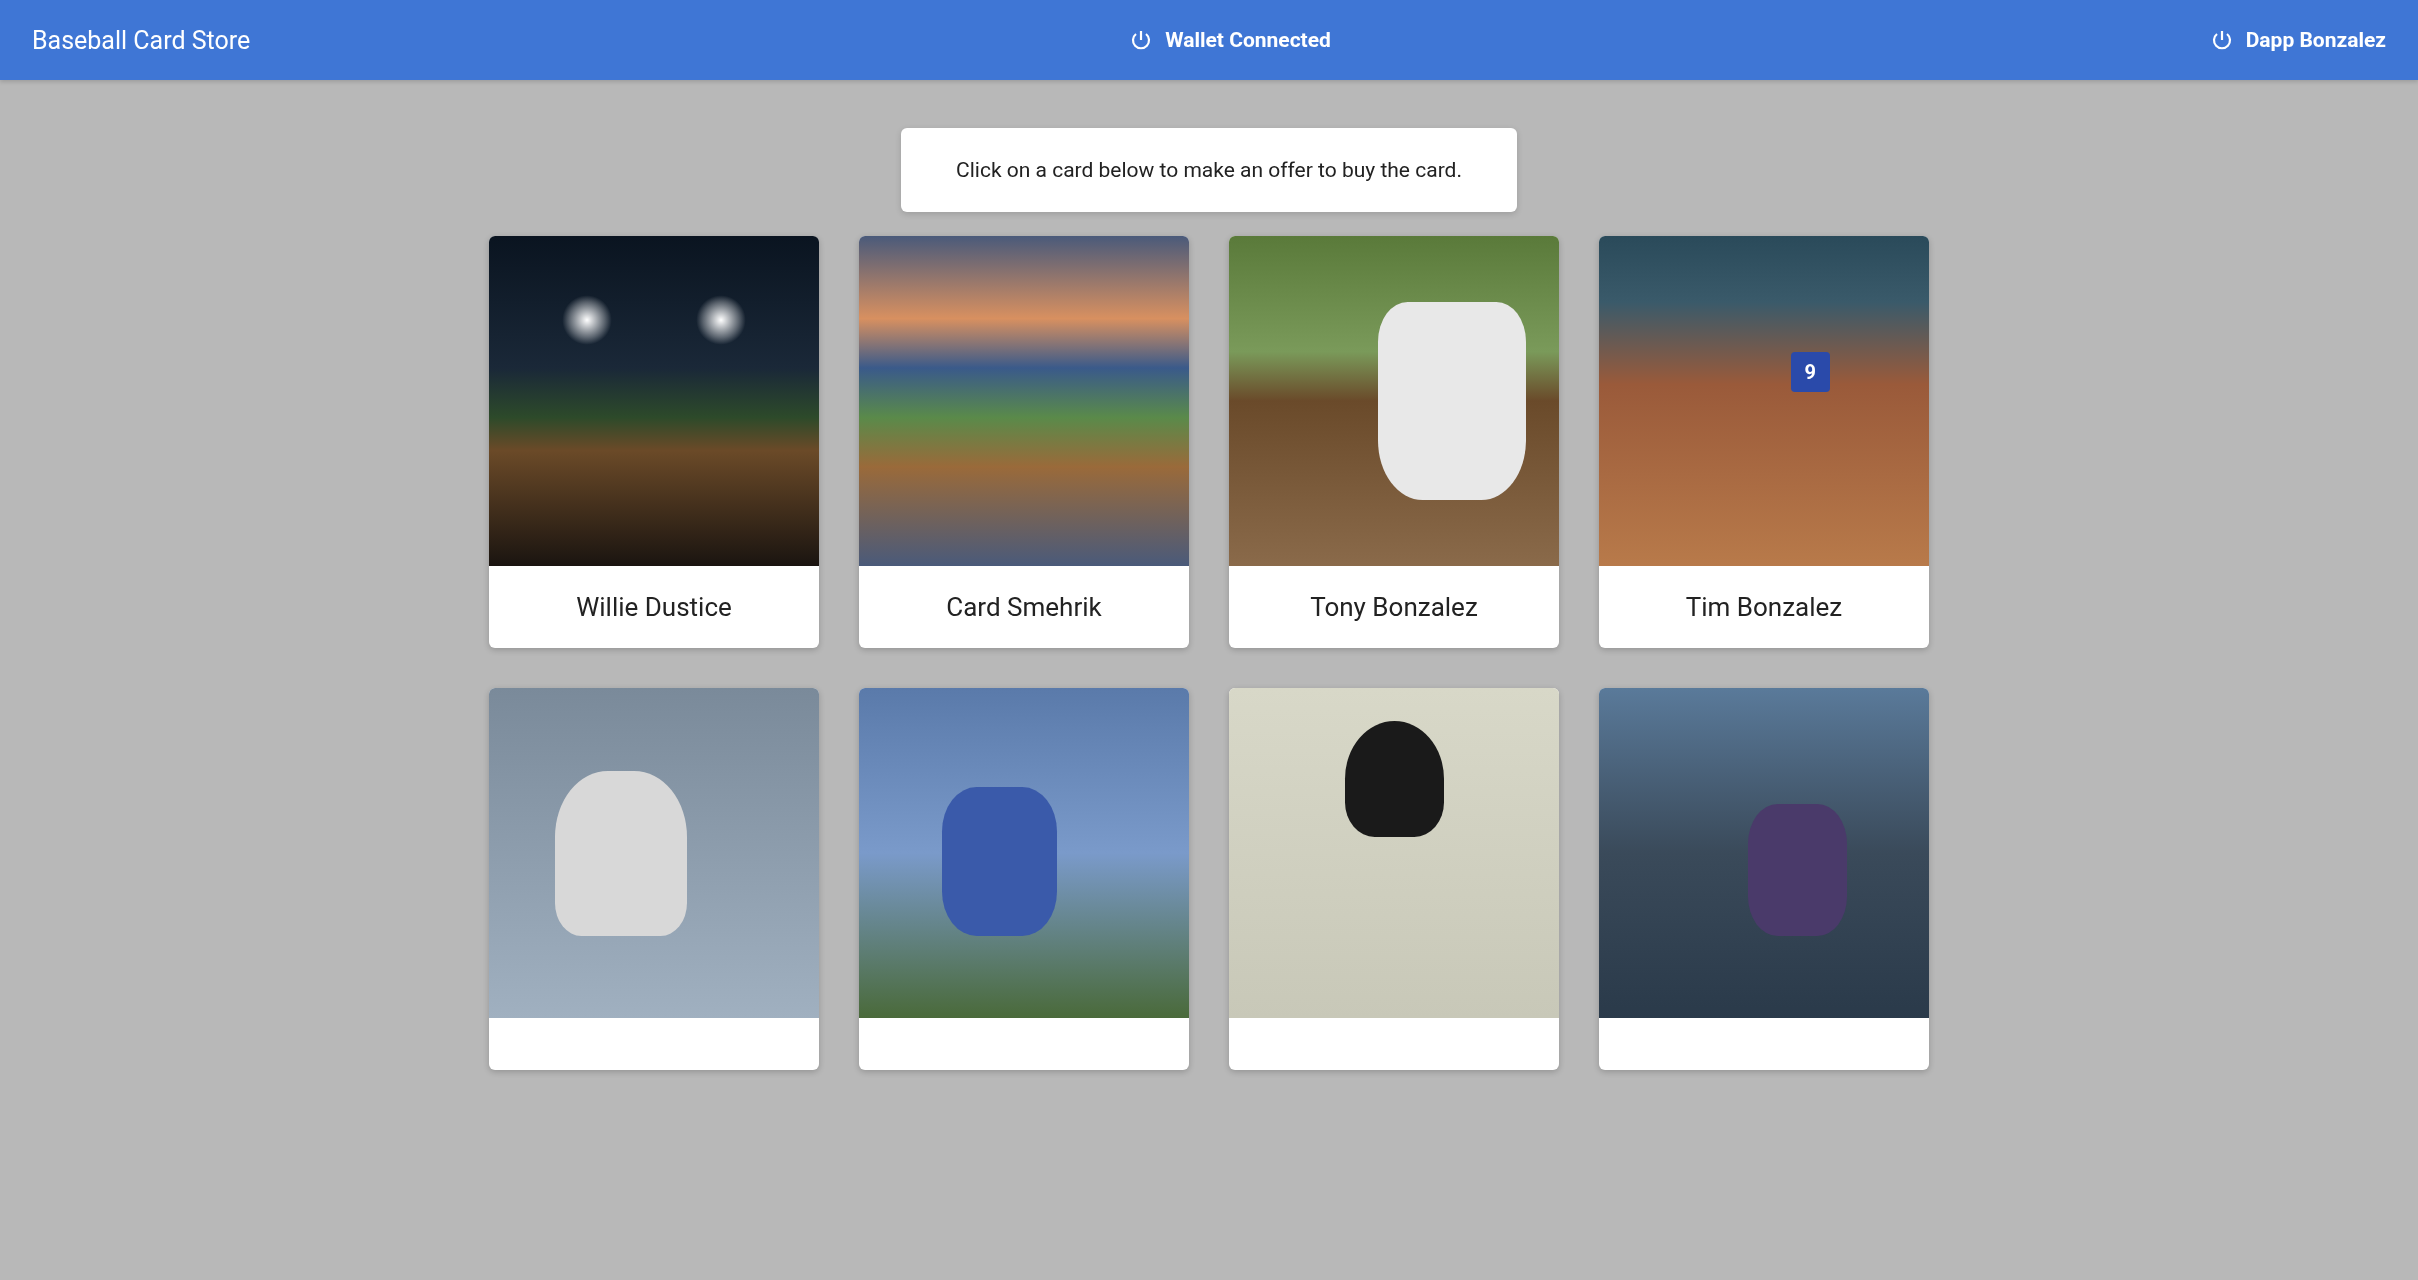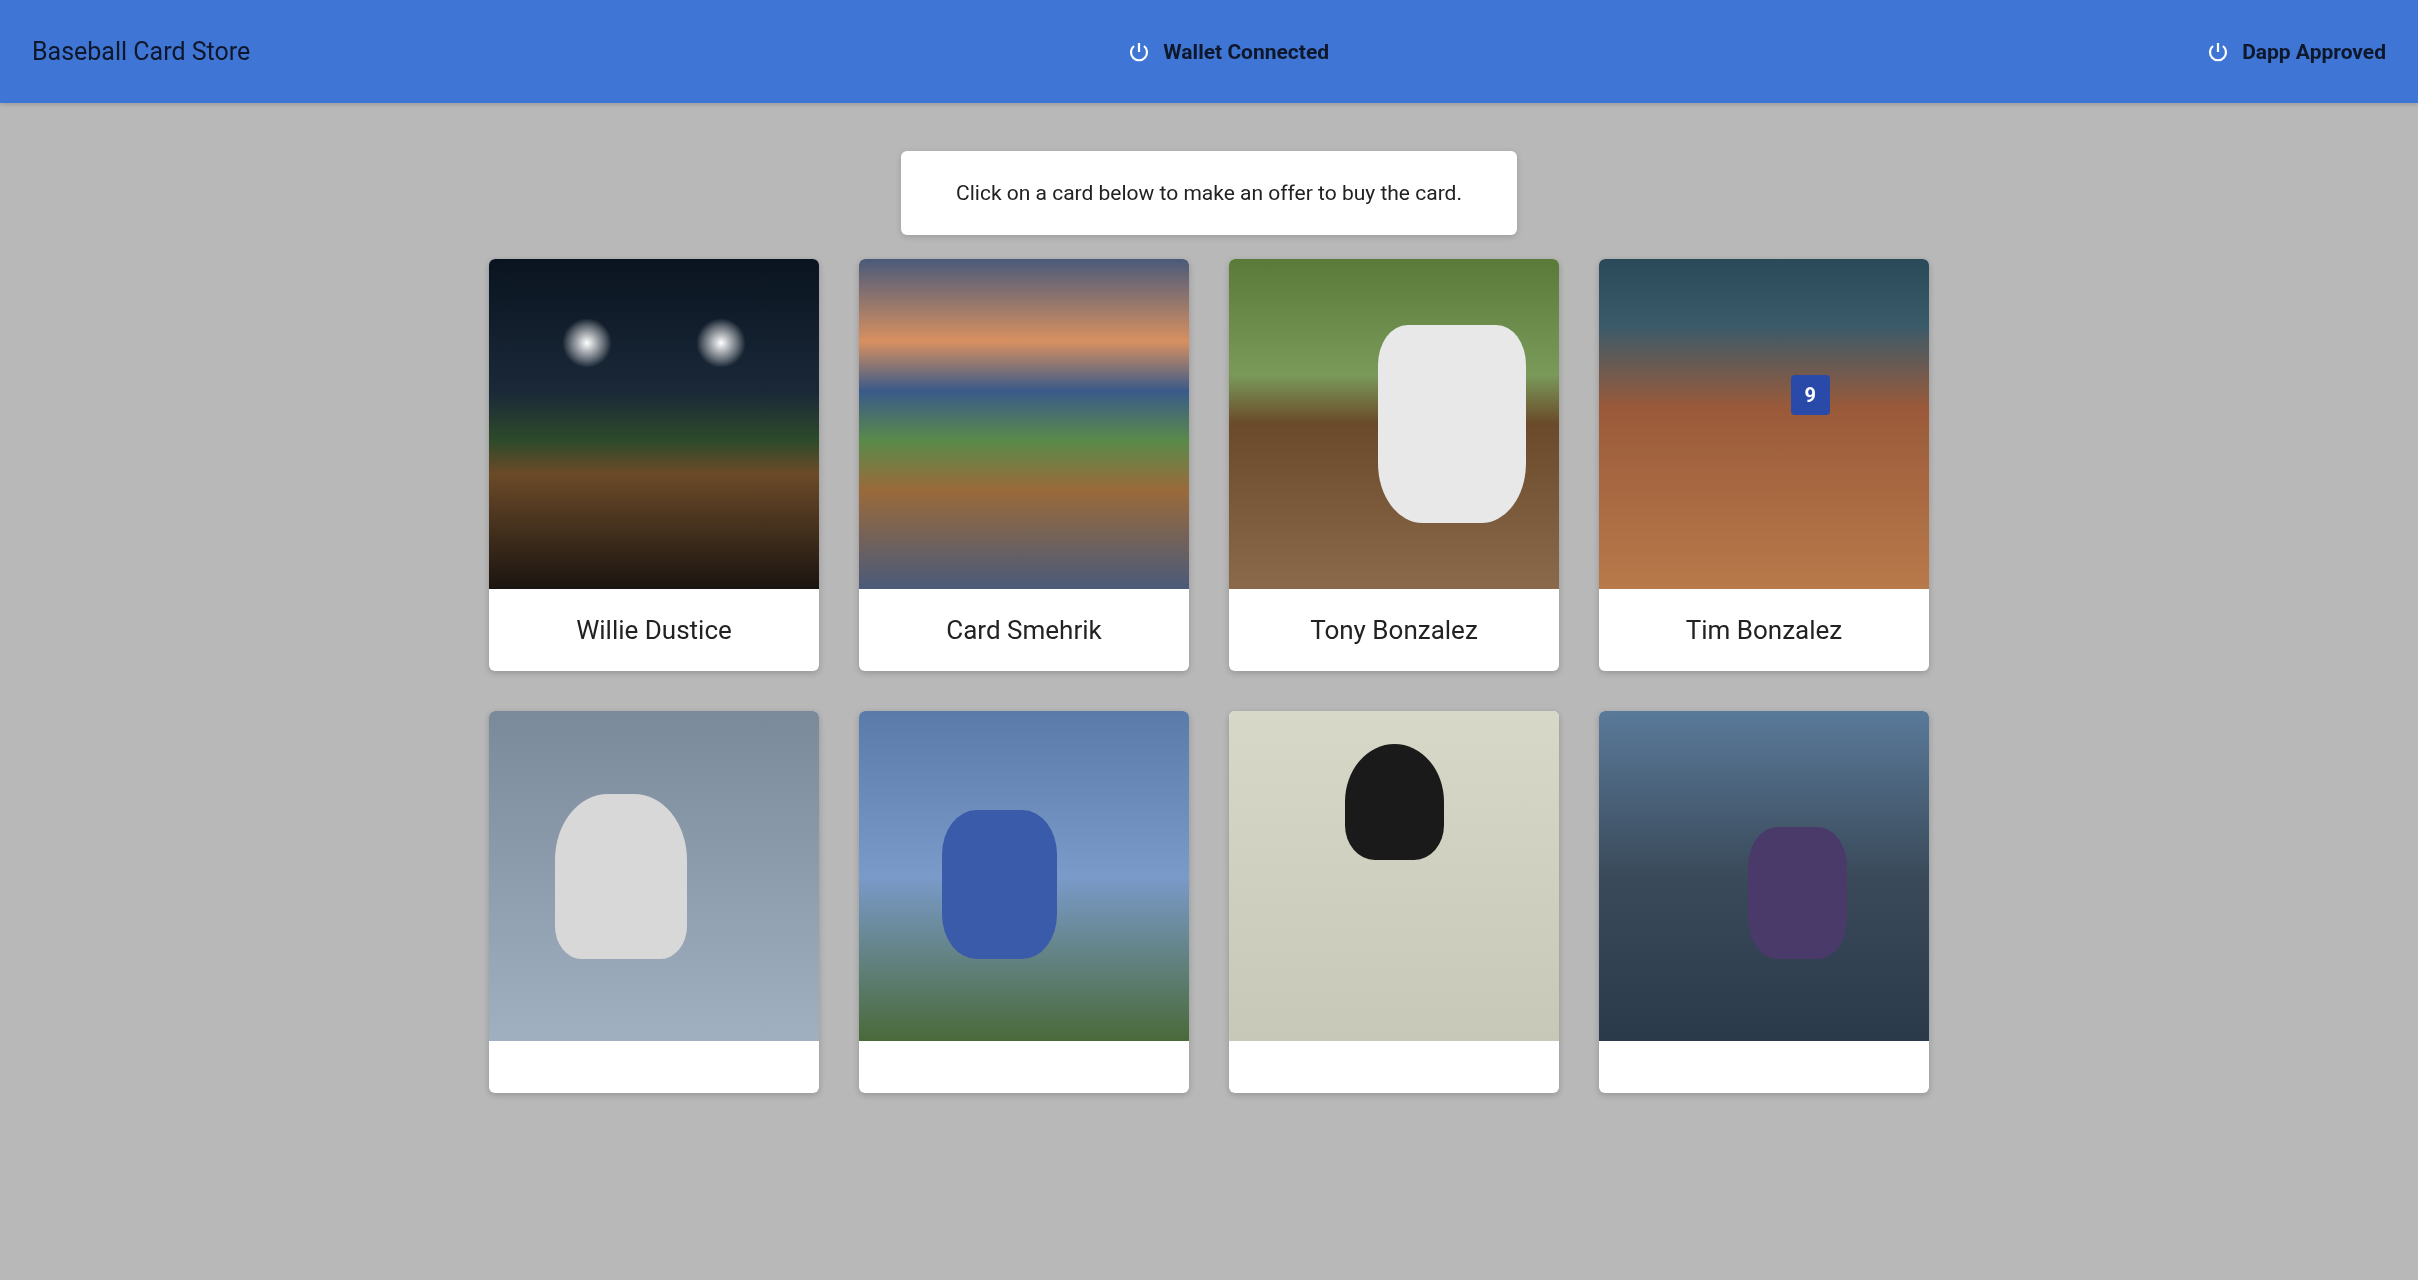--- a/index.html
+++ b/index.html
@@ -7,26 +7,26 @@
       padding: 0;
       box-sizing: border-box;
     }
     body {
       font-family: -apple-system, BlinkMacSystemFont, "Segoe UI", Roboto, Helvetica, Arial, sans-serif;
       background-color: #b8b8b8;
       min-height: 100vh;
     }
     .header {
       background-color: #3f76d5;
-      color: #0f172a;
+      color: #ffffff;
       display: flex;
       align-items: center;
       justify-content: space-between;
       padding: 16px 32px;
-      height: 103px;
+      height: 80px;
       box-shadow: 0 2px 4px rgba(0,0,0,0.15);
     }
     .header-title {
       font-size: 25px;
       font-weight: 400;
     }
     .header-status {
       display: flex;
       align-items: center;
       gap: 12px;
@@ -122,21 +122,21 @@
     </span>
     <span>Wallet Connected</span>
   </div>
   <div class="header-status">
     <span class="power-icon">
       <svg viewBox="0 0 24 24">
           <path d="M12 3v9"></path>
           <path d="M7 6a8 8 0 1 0 10 0"></path>
         </svg>
     </span>
-    <span>Dapp Approved</span>
+    <span>Dapp Bonzalez</span>
   </div>
 </div>
 
 <div class="content">
   <div class="instruction-box">
     <span>Click on a card below to make an offer to buy the card.</span>
   </div>
 
   <div class="cards-grid">
     <div class="card">

